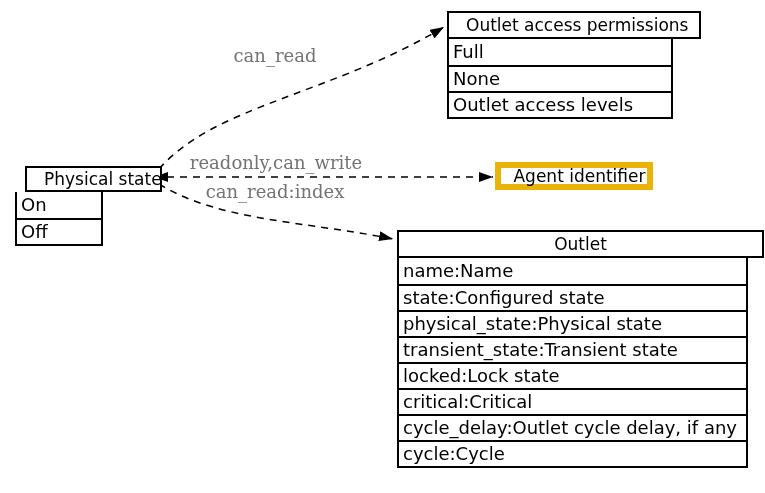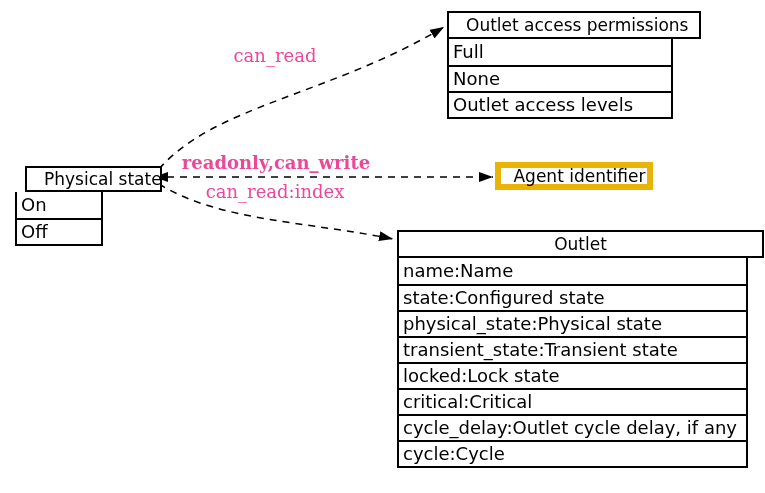--- a/index.html
+++ b/index.html
@@ -78,41 +78,41 @@
     white-space: nowrap;
     padding-left: 11px;
   }
   .edge-label {
     position: absolute;
     transform: translate(-50%, -50%);
     font-family: "DejaVu Serif", serif;
     font-size: 18px;
     line-height: 1;
     white-space: nowrap;
-    color: #ec4899;
+    color: #737373;
   }
 </style>
 </head>
 <body>
 
 <div class="canvas">
 
   <svg class="edges-layer" width="765" height="493" viewBox="0 0 765 493" xmlns="http://www.w3.org/2000/svg">
     <defs>
       <marker id="arrow" viewBox="0 0 14 10" refX="14" refY="5" markerWidth="14" markerHeight="10" markerUnits="userSpaceOnUse" orient="auto-start-reverse">
         <path d="M0,0 L14,5 L0,10 z" fill="#000000"></path>
       </marker>
     </defs>
     <path class="edge-path" d="M 159 169 C 215 105, 330 95, 444 27" marker-end="url(#arrow)"></path>
     <path class="edge-path" d="M 154 177 L 493 177" marker-start="url(#arrow)" marker-end="url(#arrow)"></path>
     <path class="edge-path" d="M 159 184 C 218 221, 310 222, 393 239" marker-end="url(#arrow)"></path>
   </svg>
 
   <div class="edge-label" style="left:275px; top:56px;">can_read</div>
-  <div class="edge-label" style="left:276px; top:163px;font-weight:bold;">readonly,can_write</div>
+  <div class="edge-label" style="left:276px; top:163px;">readonly,can_write</div>
   <div class="edge-label" style="left:275px; top:192px;">can_read:index</div>
 
   <div class="node">
     <div class="node-header left" style="left:447px; top:11px; width:254px; height:28px;">Outlet access permissions</div>
     <div class="node-rows" style="left:447px; top:39px; width:226px;">
       <div class="node-row">Full</div>
       <div class="node-row">None</div>
       <div class="node-row">Outlet access levels</div>
     </div>
   </div>

